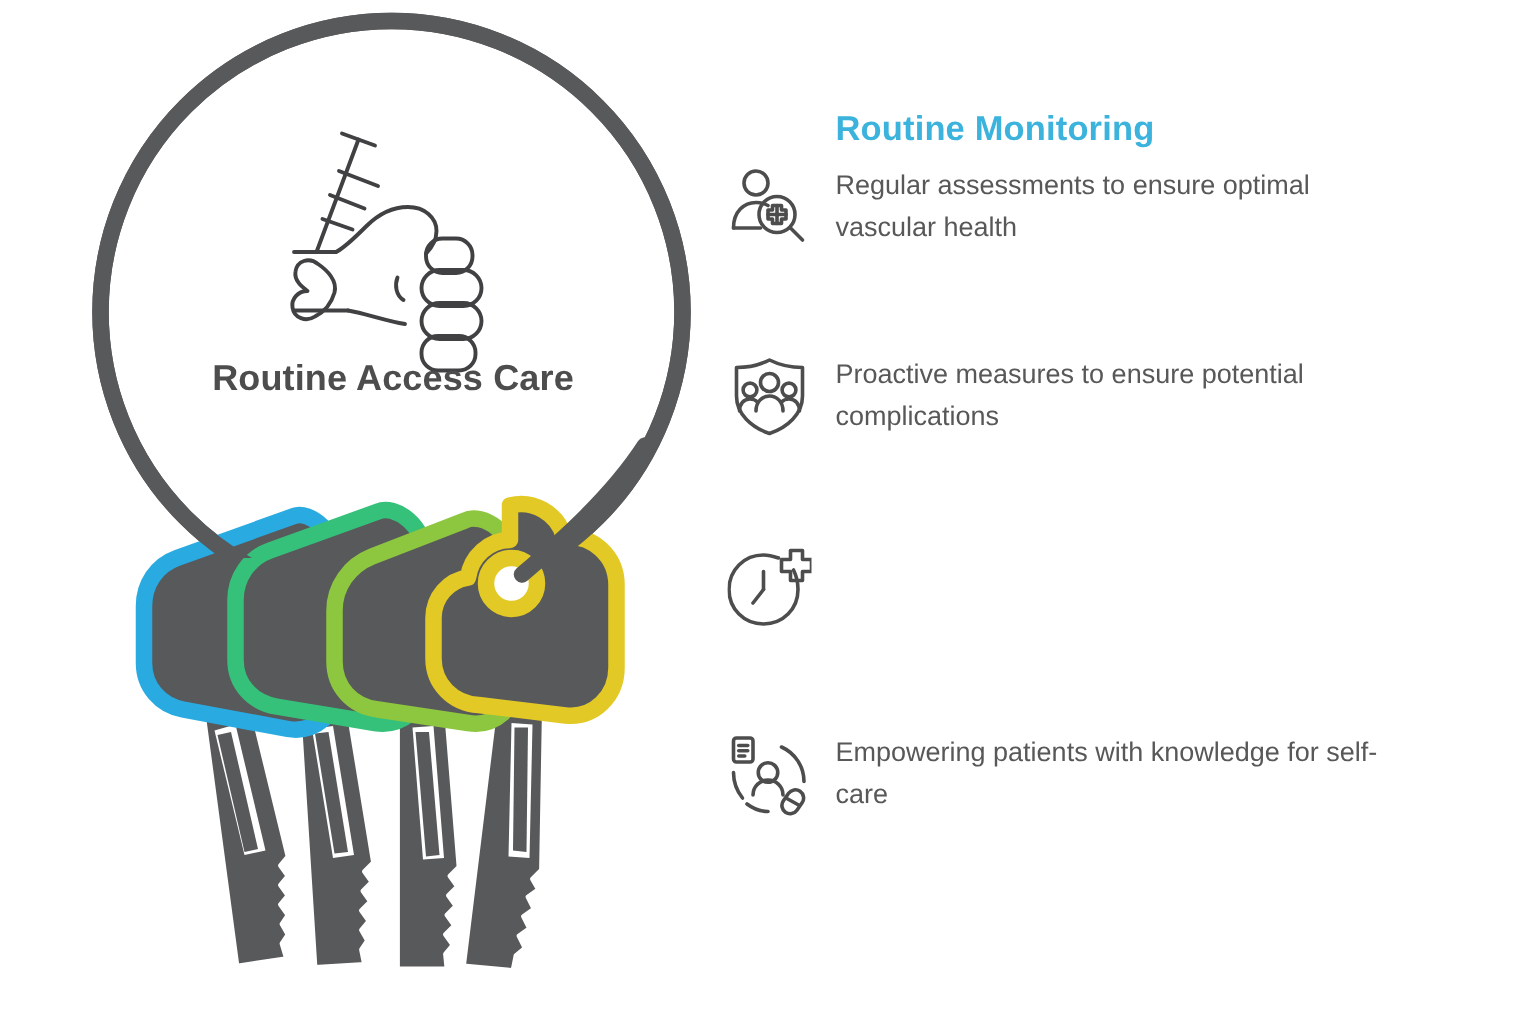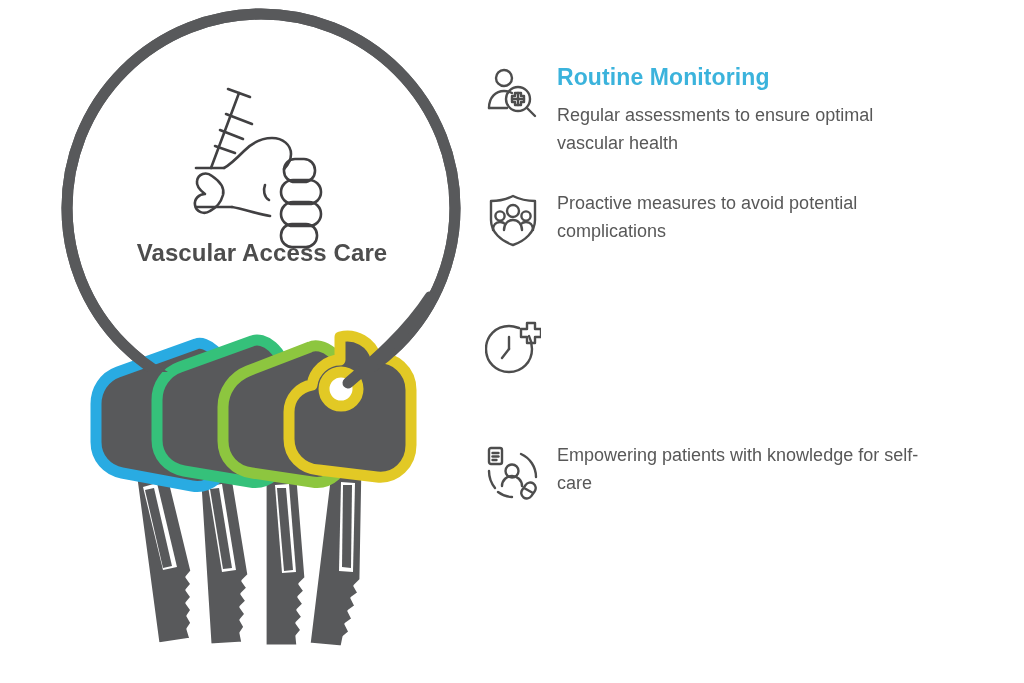--- a/index.html
+++ b/index.html
@@ -53,21 +53,21 @@
     width: 544px;
     height: 683px;
     flex: 0 0 544px;
     padding-top: 62px;
     box-sizing: border-box;
   }
   .feature {
     position: relative;
     display: flex;
     flex-direction: row;
-    align-items: flex-start;
+    align-items: flex-end;
     padding-left: 5px;
     margin-bottom: 22px;
     min-height: 104px;
   }
   .feature-icon {
     flex: 0 0 56px;
     width: 56px;
     height: 56px;
     margin-right: 16px;
     margin-top: 4px;
@@ -180,21 +180,21 @@
                  c0 -19 -16 -34 -35 -32 -4 -16 -21 -25 -36 -21 Z" fill="#58595b" stroke="#e2c925" stroke-width="11" stroke-linejoin="round"></path>
         <circle cx="341" cy="389" r="17" fill="#ffffff" stroke="#e2c925" stroke-width="11"></circle>
       </g>
 
       <g clip-path="url(#ringClipTop)">
         <circle cx="261" cy="208" r="194" fill="none" stroke="#58595b" stroke-width="11"></circle>
       </g>
       <path d="M348 383 c26 -22 60 -52 82 -86" fill="none" stroke="#58595b" stroke-width="11" stroke-linecap="round"></path>
     </svg>
 
-    <div class="center-label">Vascular Access Care</div>
+    <div class="center-label">Routine Access Care</div>
   </div>
 
   <div class="right-panel">
 
     <div class="feature">
       <div class="feature-icon">
         <svg viewBox="0 0 56 56" width="56" height="56" fill="none" stroke="#4d4d4d" stroke-width="2.4" stroke-linecap="round" stroke-linejoin="round">
           <circle cx="19" cy="12" r="8"></circle>
           <path d="M4 42 c0 -11 7 -17 15 -17 3 0 6 1 8 2"></path>
           <line x1="4" y1="42" x2="22" y2="42"></line>
@@ -218,21 +218,21 @@
                    c-6 0 -14 -1 -22 -5 Z"></path>
           <circle cx="28" cy="19" r="6"></circle>
           <circle cx="15" cy="24" r="4.6"></circle>
           <circle cx="41" cy="24" r="4.6"></circle>
           <path d="M19 38 c0 -6 4 -10 9 -10 5 0 9 4 9 10"></path>
           <path d="M8 38 c0 -5 3 -8 7 -8 2 0 4 1 5 2"></path>
           <path d="M48 38 c0 -5 -3 -8 -7 -8 -2 0 -4 1 -5 2"></path>
         </svg>
       </div>
       <div class="feature-body">
-        <div class="feature-desc">Proactive measures to avoid potential complications</div>
+        <div class="feature-desc">Proactive measures to ensure potential complications</div>
       </div>
     </div>
 
     <div class="feature">
       <div class="feature-icon">
         <svg viewBox="0 0 56 56" width="56" height="56" fill="none" stroke="#4d4d4d" stroke-width="2.4" stroke-linecap="round" stroke-linejoin="round">
           <path d="M44 18 c2 4 3 8 3 13 0 13 -10 23 -23 23 S1 44 1 31 11 8 24 8 c4 0 7 1 10 2"></path>
           <path d="M24 31 l0 -12"></path>
           <path d="M24 31 l-7 9"></path>
           <path d="M42 5 l0 6 l-6 0 l0 8 l6 0 l0 6 l8 0 l0 -6 l6 0 l0 -8 l-6 0 l0 -6 Z"></path>

